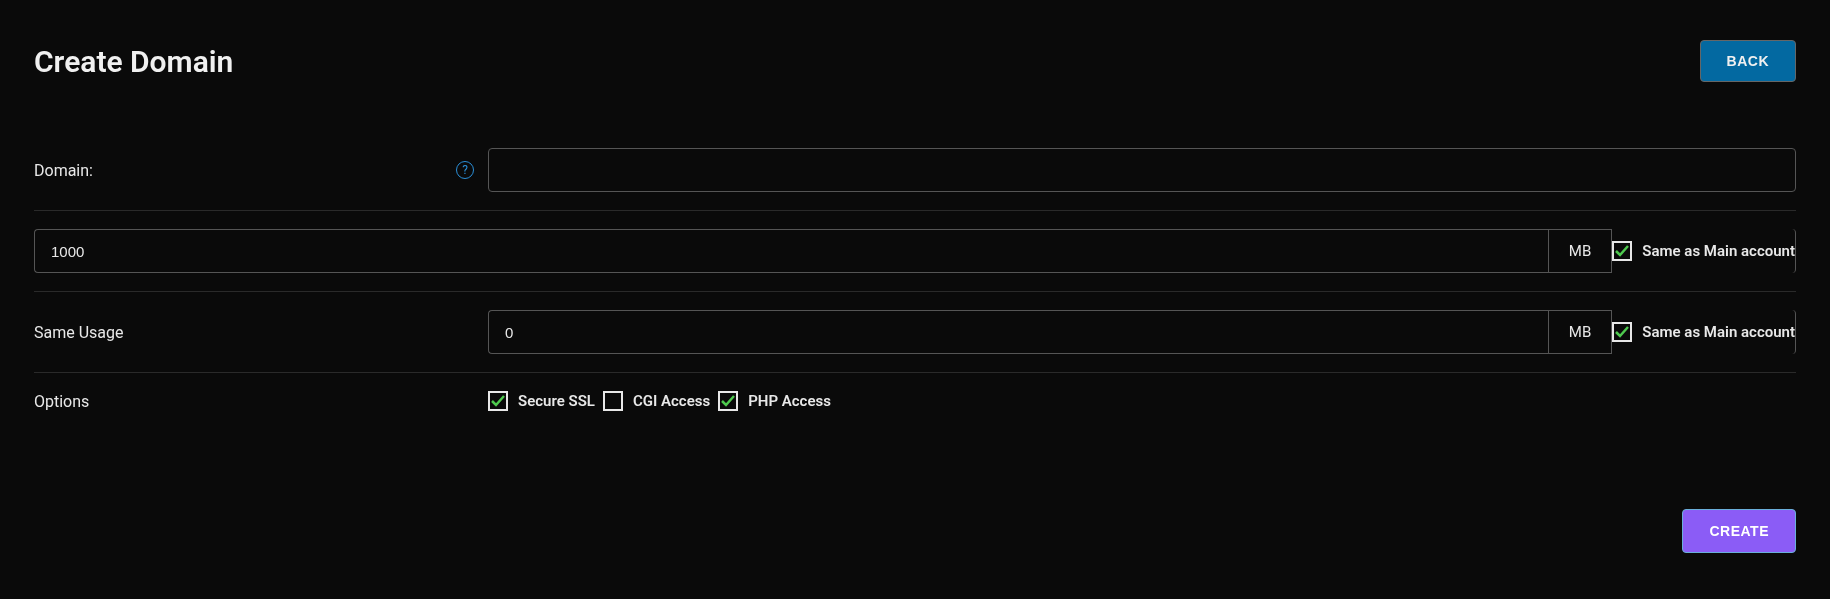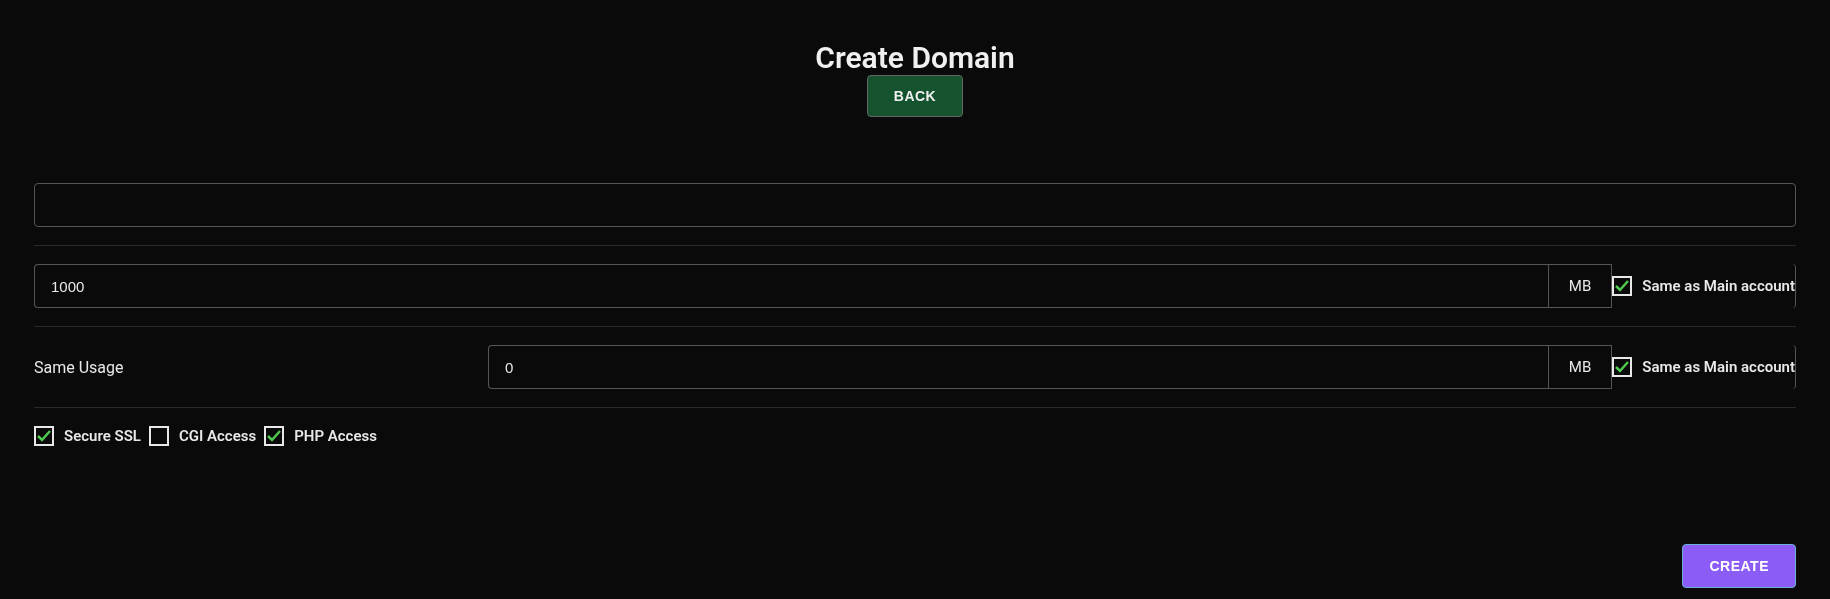--- a/index.html
+++ b/index.html
@@ -13,29 +13,28 @@
       font-family: -apple-system, BlinkMacSystemFont, "Segoe UI", Roboto, Helvetica, Arial, sans-serif;
       width: 1830px;
       height: 599px;
       padding: 40px 34px;
     }
     .header {
       display: flex;
       justify-content: space-between;
       align-items: center;
       margin-bottom: 48px;
-      flex-direction: column;
     }
     .page-title {
       font-size: 30px;
       font-weight: 600;
       color: #f0f0f0;
     }
     .btn-back {
-      background: #14532d;
+      background: #0369a1;
       border: 1px solid #666666;
       color: #f0f0f0;
       font-weight: 700;
       font-size: 14px;
       letter-spacing: 0.5px;
       padding: 12px 26px;
       border-radius: 4px;
       cursor: pointer;
     }
     .form-row {
@@ -169,20 +168,24 @@
   </style>
 </head>
 <body>
 
 <div class="header">
   <h1 class="page-title">Create Domain</h1>
   <button class="btn-back">BACK</button>
 </div>
 
 <div class="form-row">
+  <div class="form-label">
+    <span>Domain:</span>
+    <span class="help-icon">?</span>
+  </div>
   <div class="form-controls">
     <input type="text" class="text-input full" value="" style="">
   </div>
 </div>
 
 <div class="form-row">
   <div class="form-controls">
     <input type="text" class="text-input with-addon" value="1000" style="">
     <div class="input-addon">MB</div>
     <div class="addon-right">
@@ -212,20 +215,23 @@
               <polyline points="2,8 6,12 14,3" fill="none" stroke="#4ec94e" stroke-width="2.5"></polyline>
             </svg>
         </span>
         <span class="checkbox-label">Same as Main account</span>
       </label>
     </div>
   </div>
 </div>
 
 <div class="form-row no-border">
+  <div class="form-label">
+    <span>Options</span>
+  </div>
   <div class="form-controls">
     <div class="options-row">
       <label class="checkbox-wrap">
         <span class="checkbox checked">
           <svg viewBox="0 0 16 16">
               <polyline points="2,8 6,12 14,3" fill="none" stroke="#4ec94e" stroke-width="2.5"></polyline>
             </svg>
         </span>
         <span class="checkbox-label">Secure SSL</span>
       </label>

